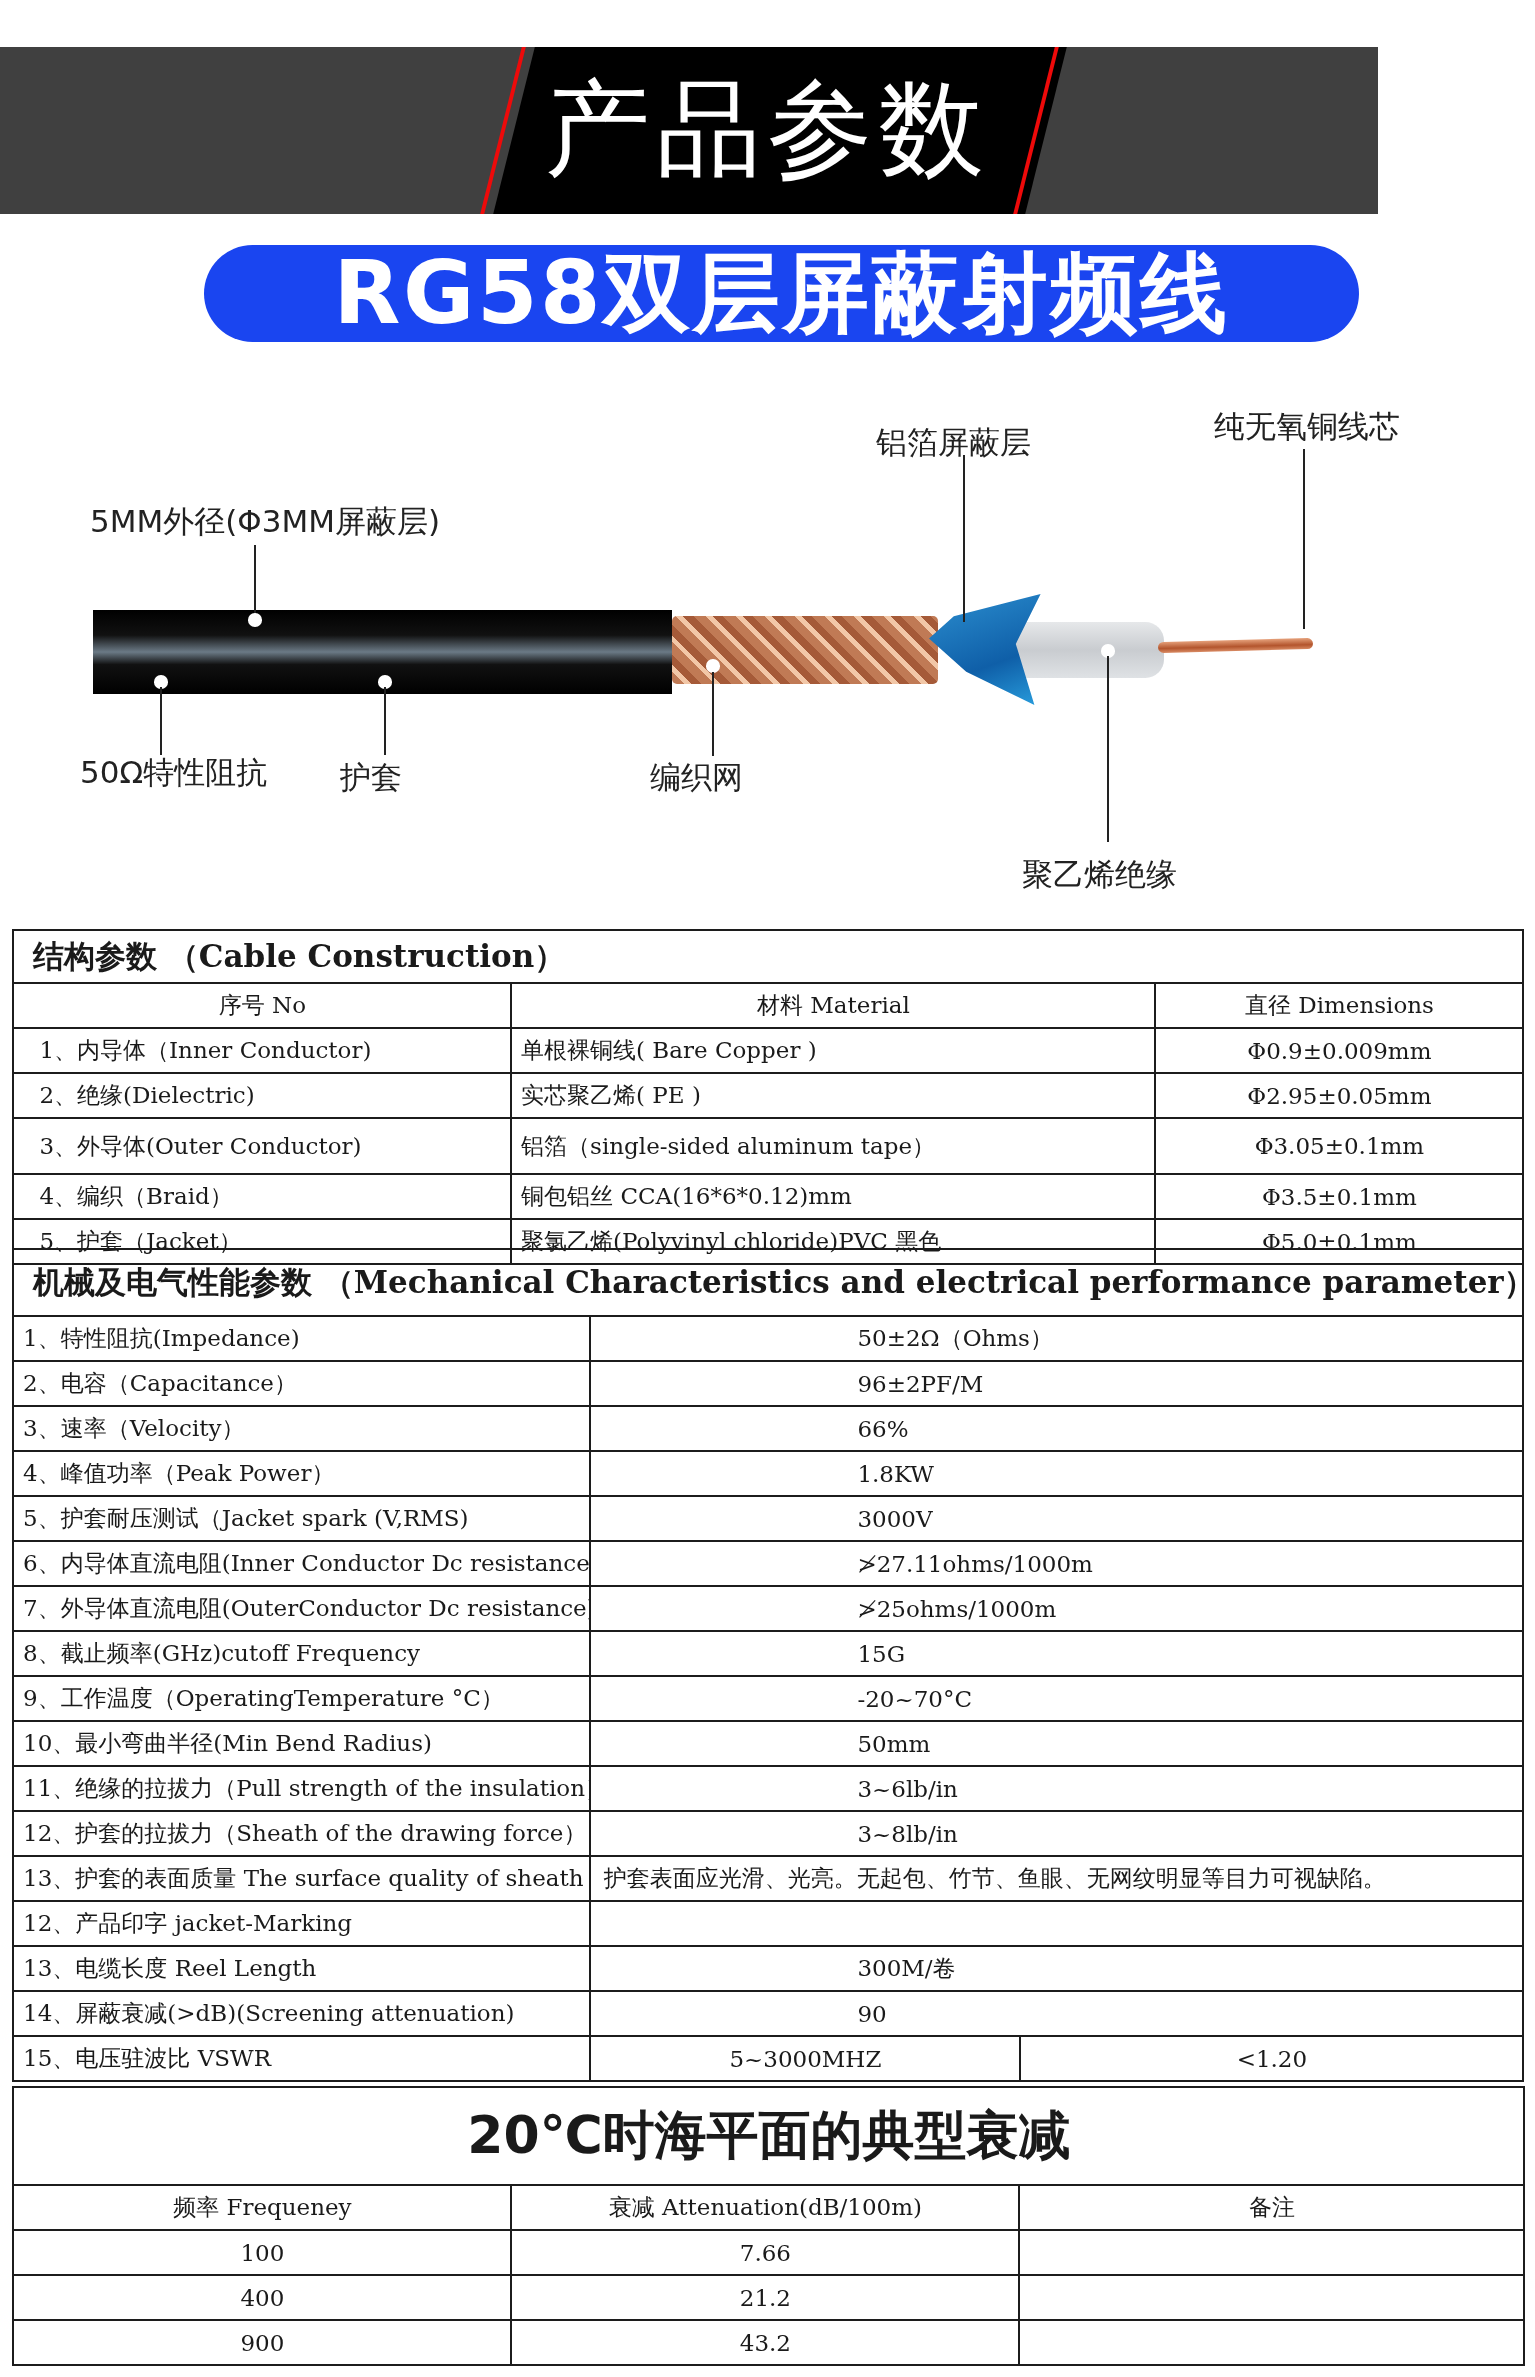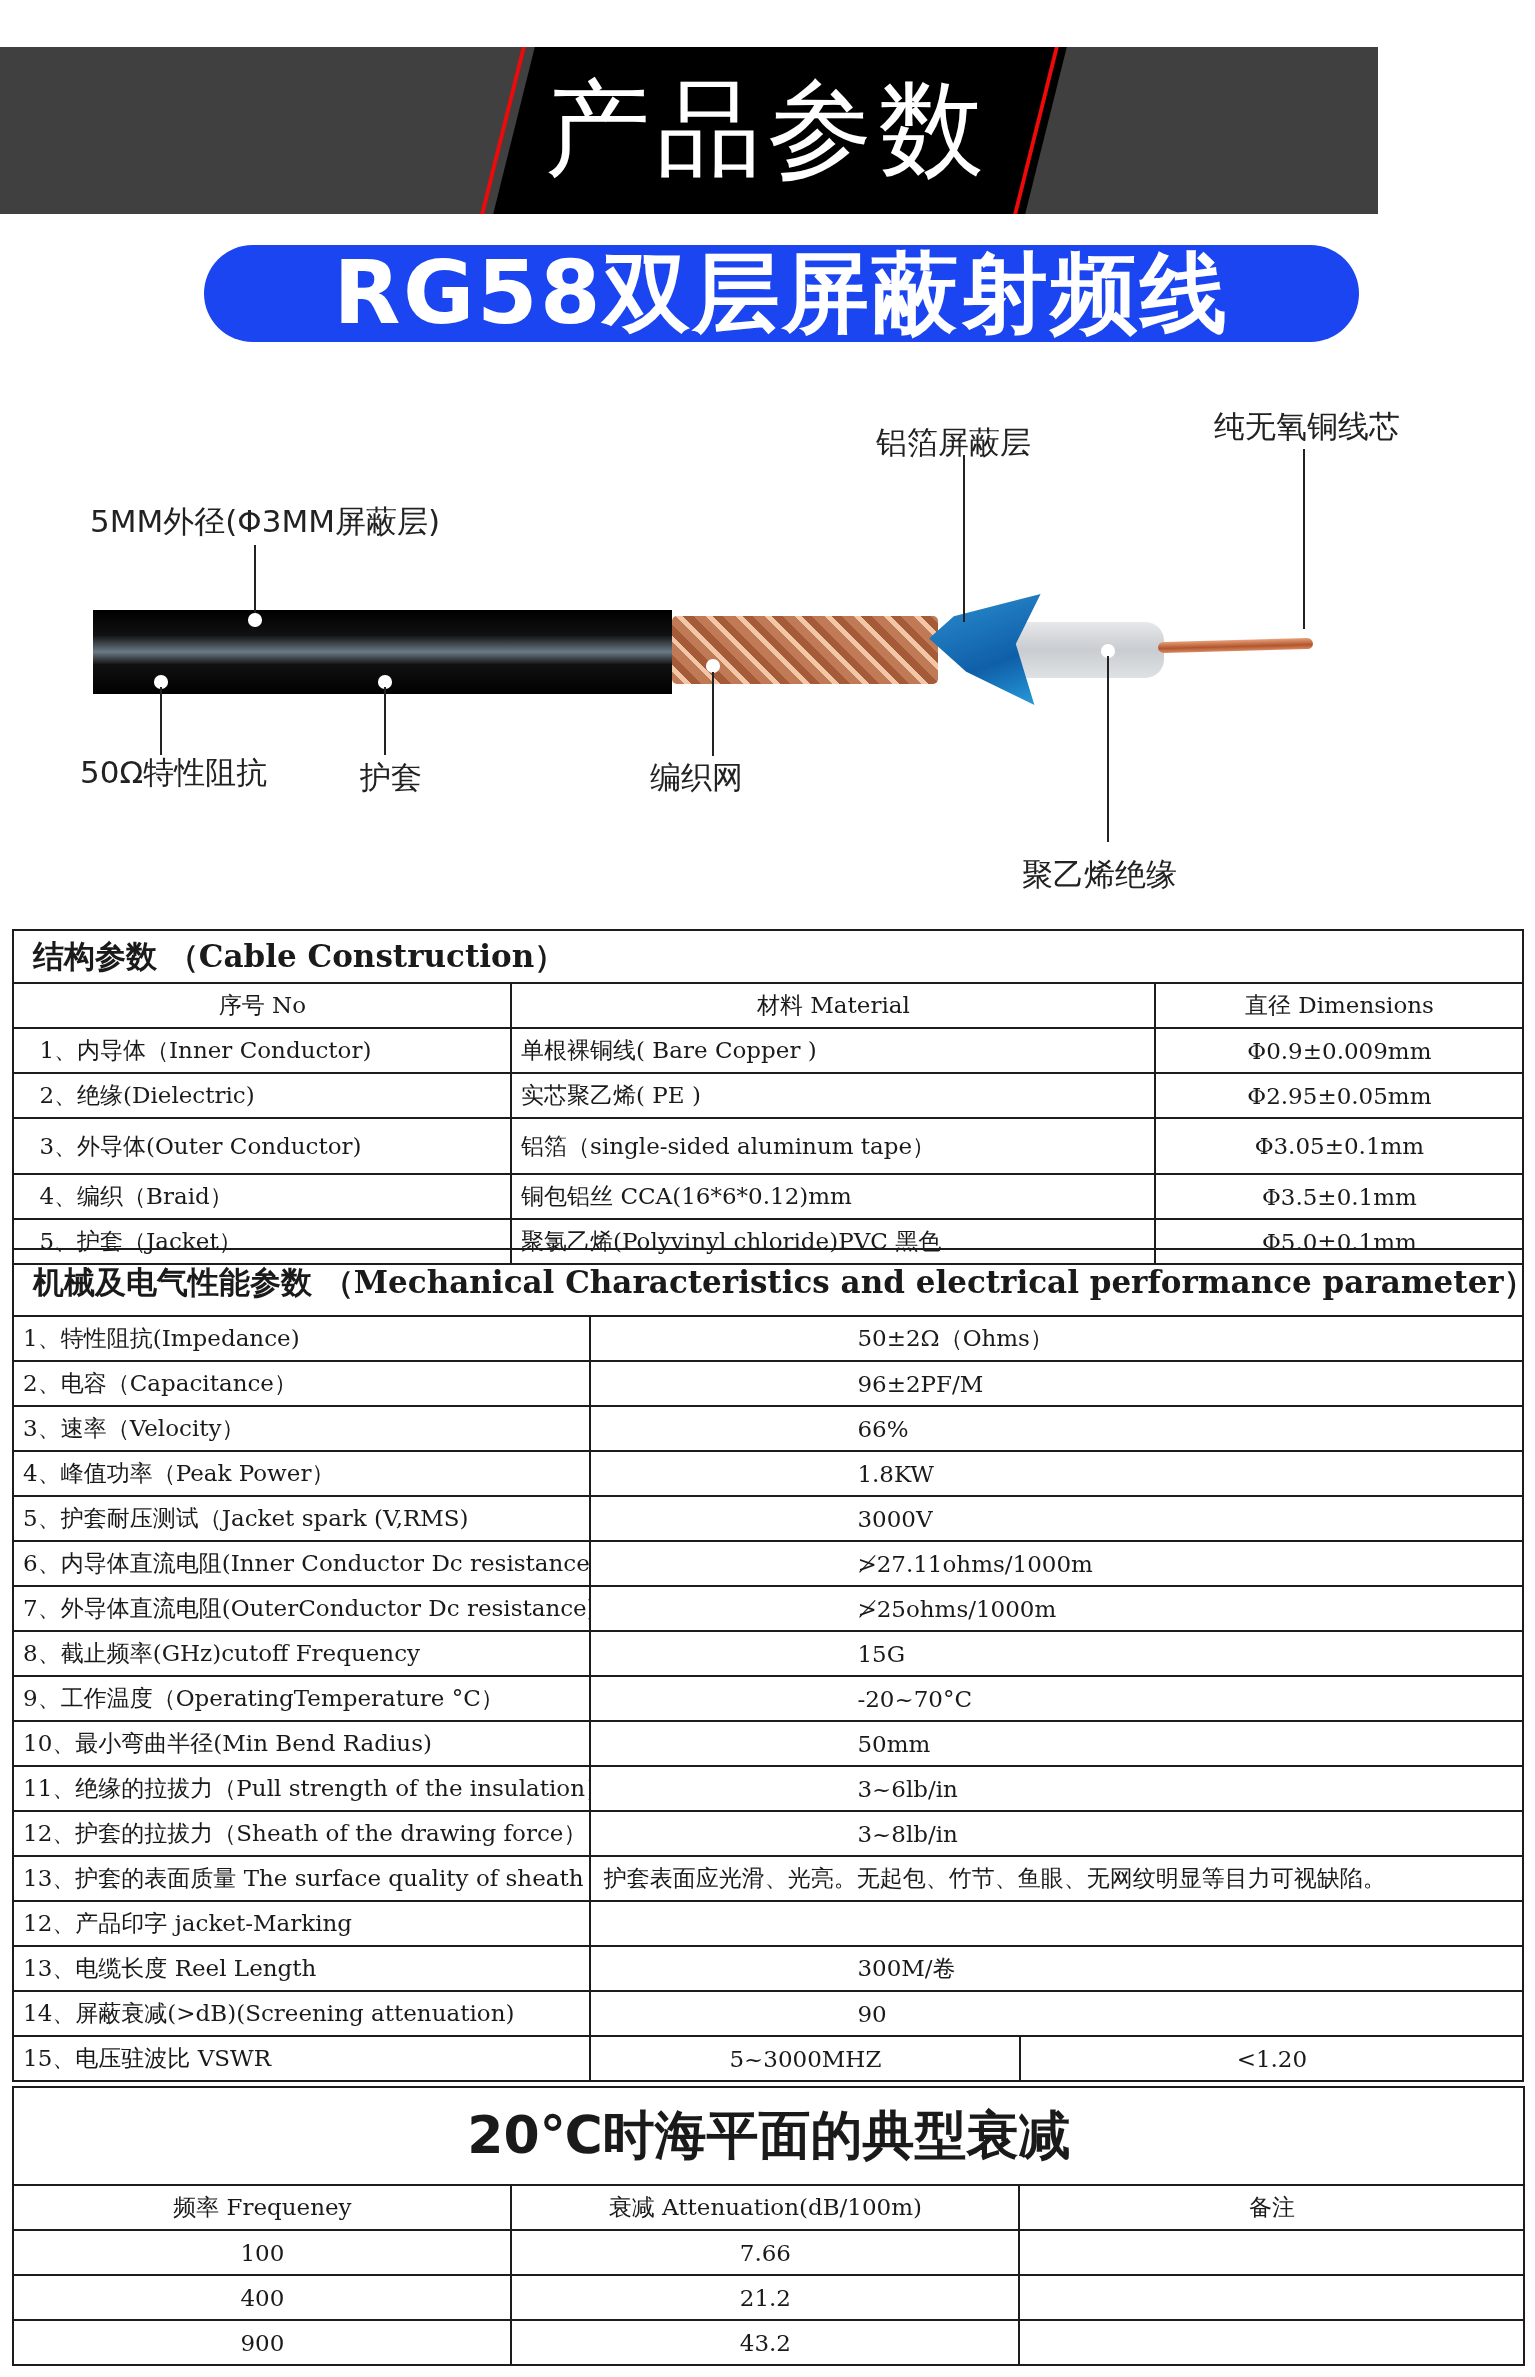--- a/index.html
+++ b/index.html
@@ -67,21 +67,21 @@
   <div class="abs label" style="left:90px;top:501px">5MM外径(Φ3MM屏蔽层)</div>
   <div class="abs leader" style="left:254px;top:545px;height:74px"></div>
   <div class="abs dot" style="left:248px;top:613px"></div>
 
   <div class="abs dot" style="left:154px;top:675px"></div>
   <div class="abs leader" style="left:160px;top:687px;height:68px"></div>
   <div class="abs label" style="left:80px;top:752px">50Ω特性阻抗</div>
 
   <div class="abs dot" style="left:378px;top:675px"></div>
   <div class="abs leader" style="left:384px;top:687px;height:68px"></div>
-  <div class="abs label" style="left:360px;top:757px">护套</div>
+  <div class="abs label" style="left:340px;top:757px">护套</div>
 
   <div class="abs dot" style="left:706px;top:659px"></div>
   <div class="abs leader" style="left:712px;top:672px;height:84px"></div>
   <div class="abs label" style="left:650px;top:757px">编织网</div>
 
   <div class="abs label" style="left:876px;top:422px">铝箔屏蔽层</div>
   <div class="abs leader" style="left:963px;top:455px;height:167px"></div>
 
   <div class="abs label" style="left:1214px;top:406px">纯无氧铜线芯</div>
   <div class="abs leader" style="left:1303px;top:449px;height:180px"></div>

